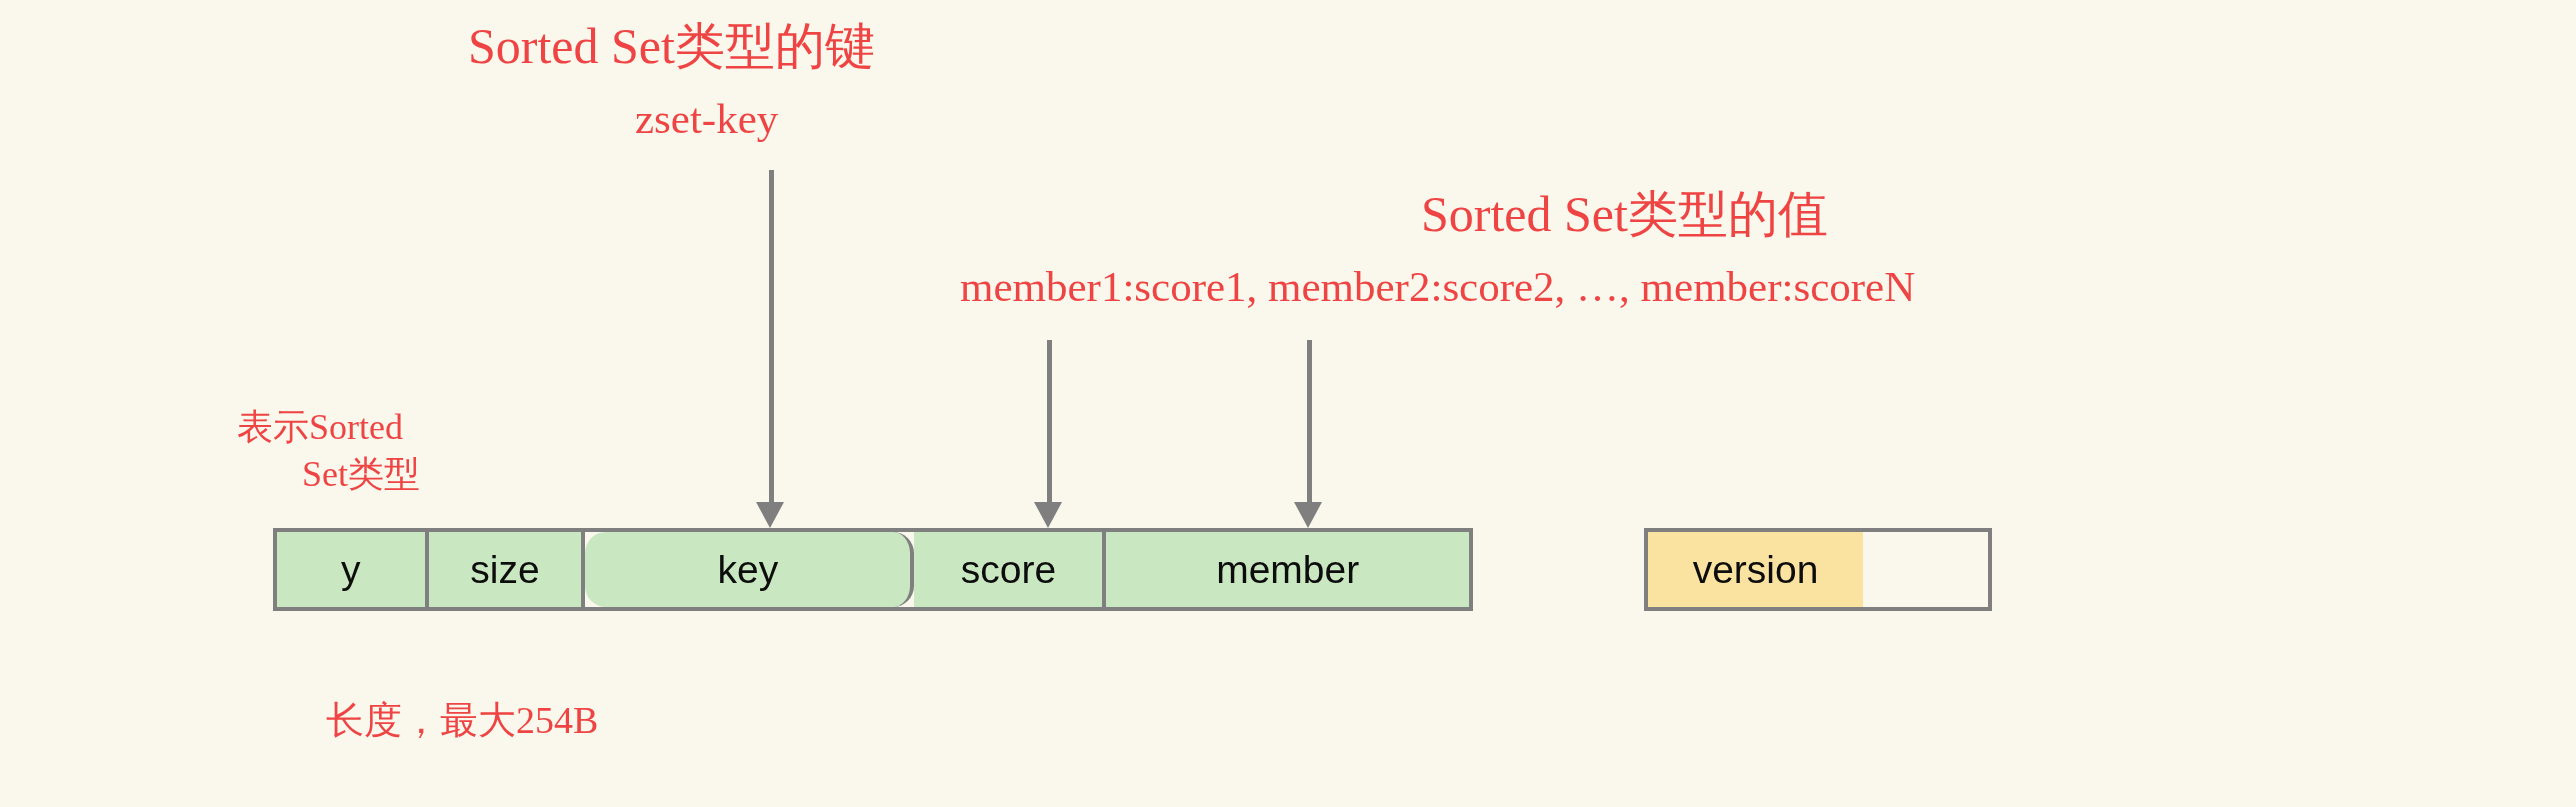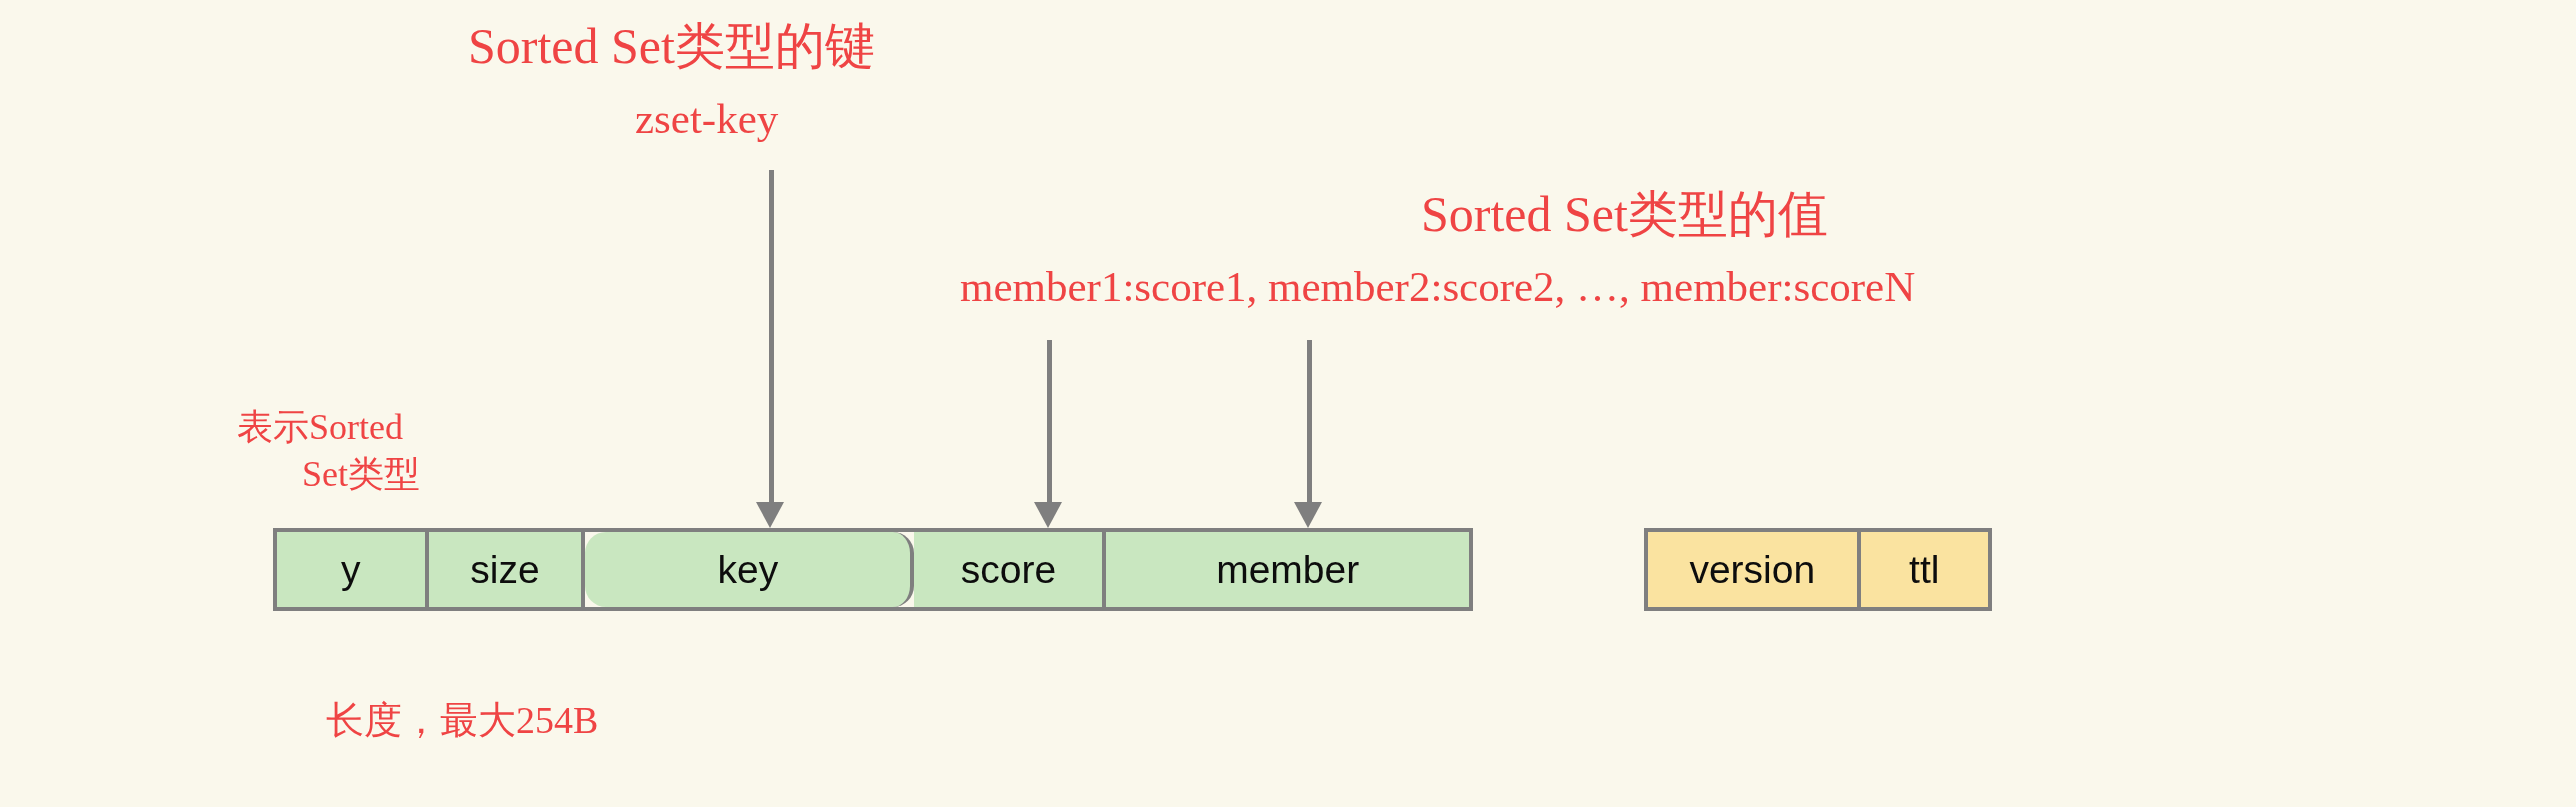--- a/index.html
+++ b/index.html
@@ -120,19 +120,18 @@
   <div class="row row-green" style="left:273px; top:528px; width:1200px; height:83px;">
     <div class="cell" style="width:158px;">y</div>
     <div class="cell" style="width:163px;">size</div>
     <div class="cell" style="width:343px;border-radius:21px;">key</div>
     <div class="cell" style="width:200px;">score</div>
     <div class="cell" style="width:378px;">member</div>
   </div>
 
   <div class="row row-yellow" style="left:1644px; top:528px; width:348px; height:83px;text-align:center;">
     <div class="cell" style="width:215px;">version</div>
-    <div class="cell" style="width:129px;">ttl</div>
   </div>
 
   <div class="txt caption" style="left:326px; top:697px;">长度，最大254B</div>
 
 </div>
 
 
 </body></html>

